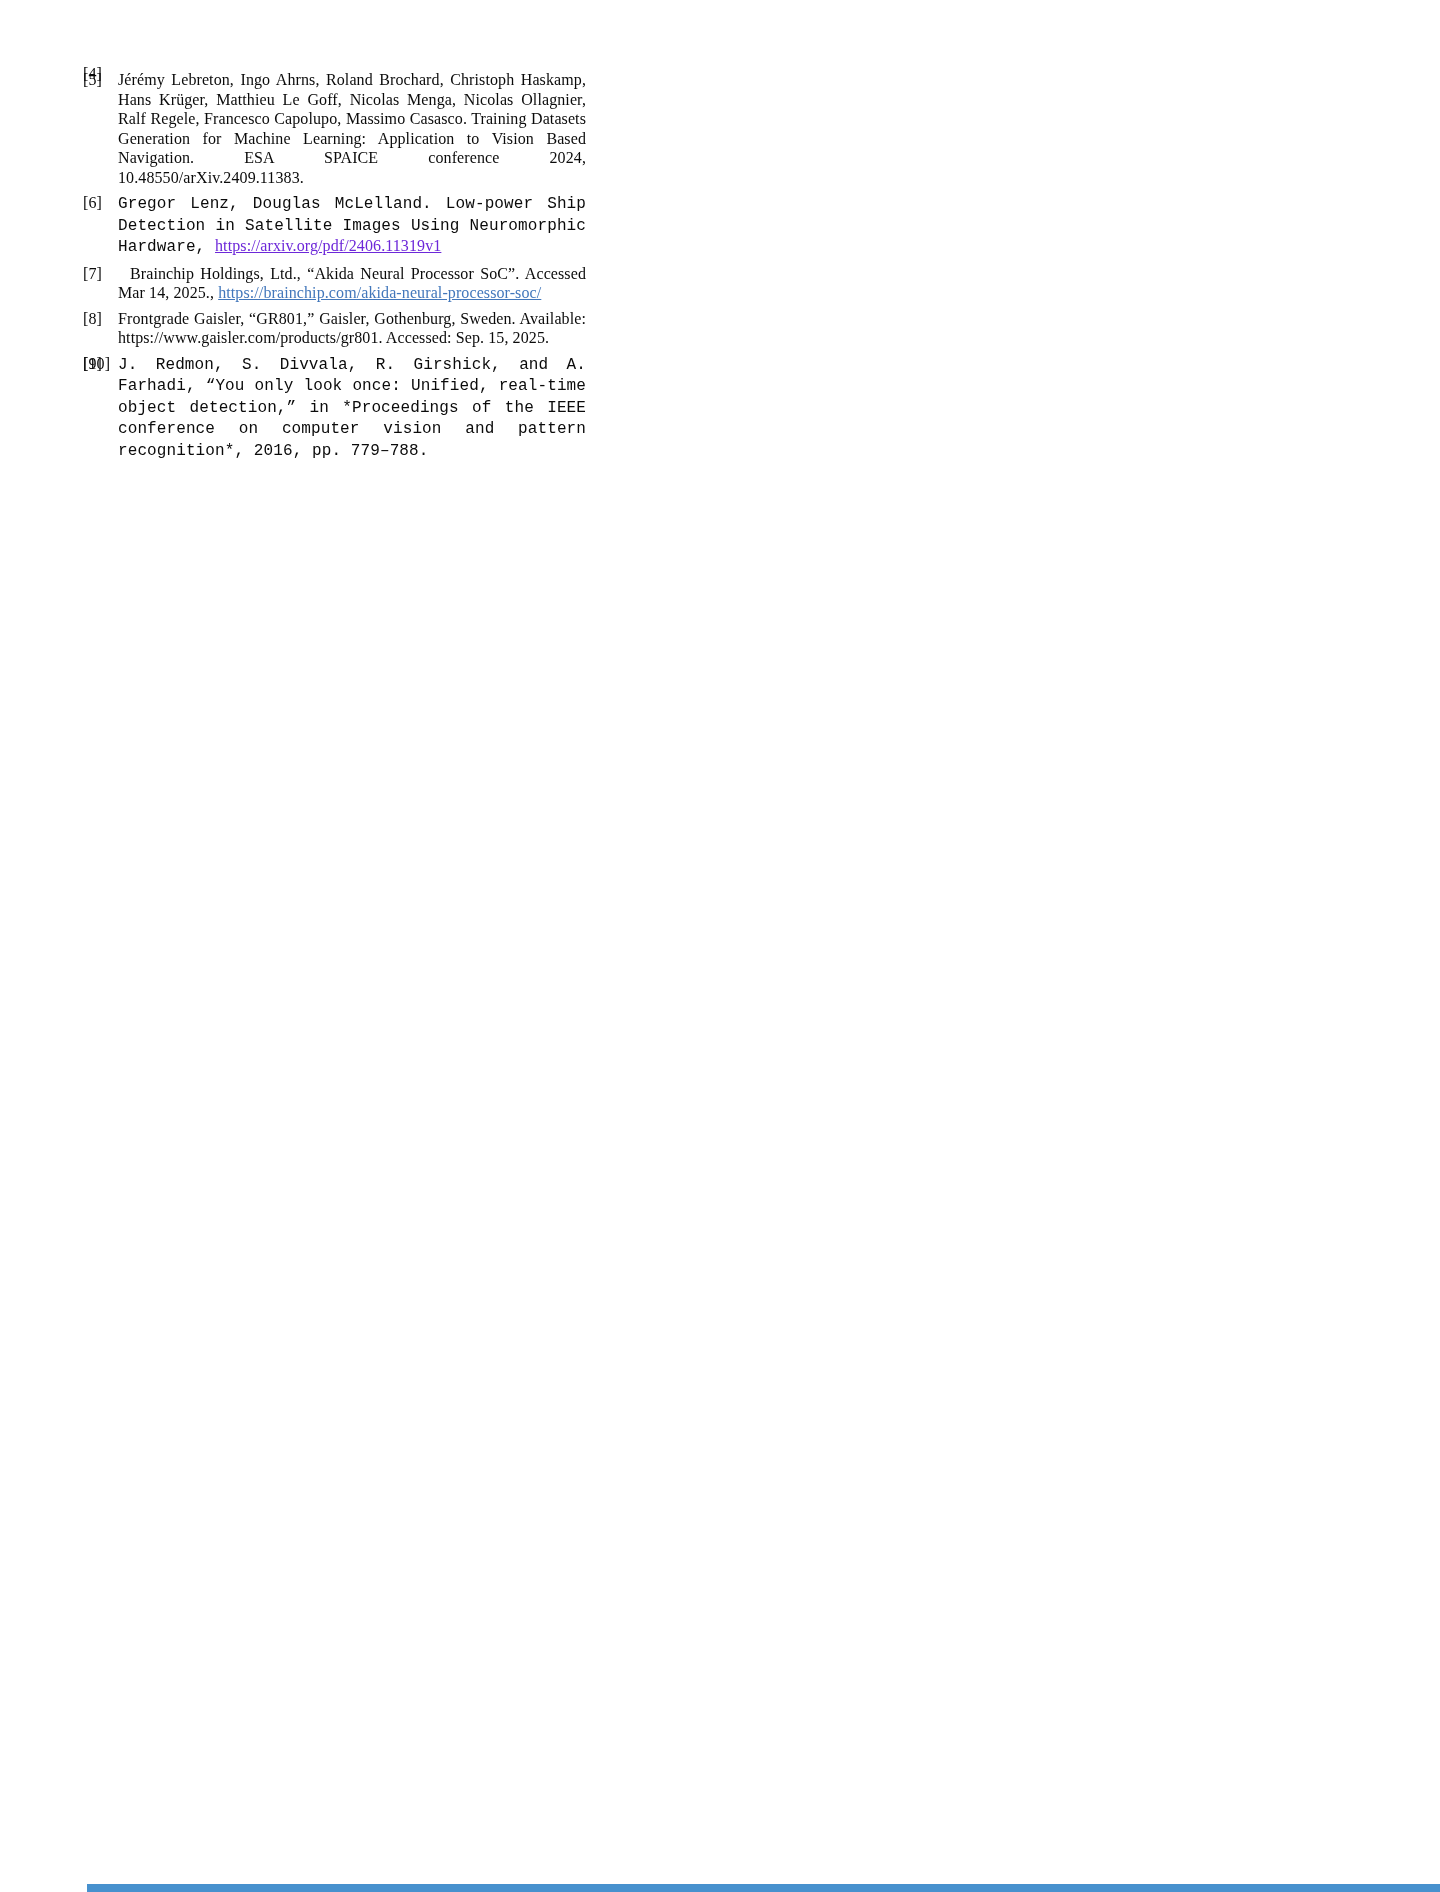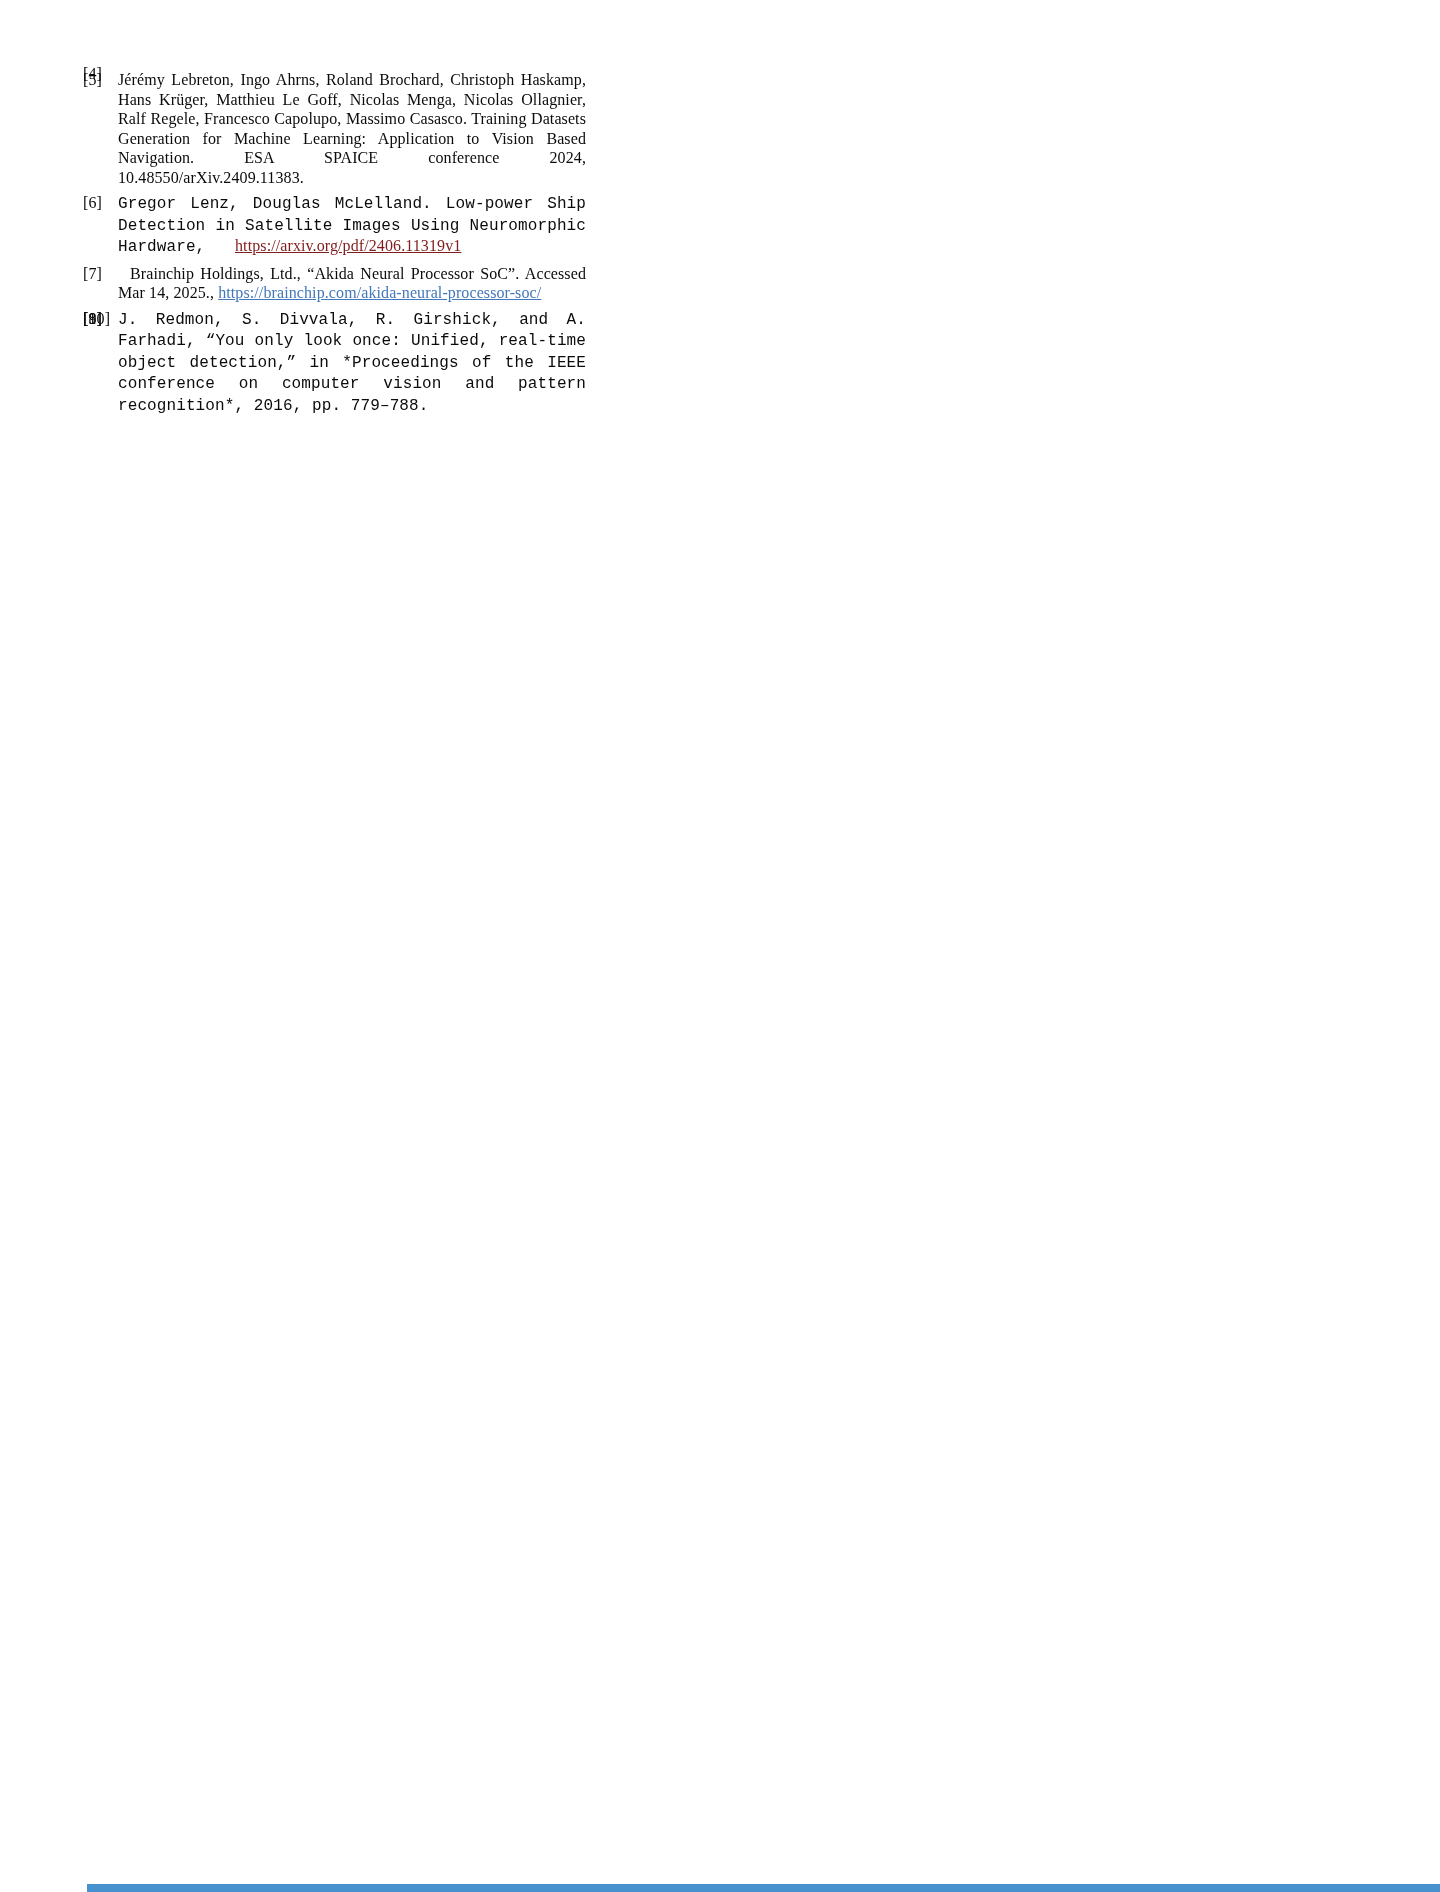--- a/index.html
+++ b/index.html
@@ -56,29 +56,29 @@
   <section class="references">
   <p class="ref">
     <span class="ref-label">[4]</span>
   </p>
 
   <p class="ref">
     <span class="ref-label">[5]</span><span class="ref-body"><span style="color: rgb(11, 11, 11);">Jérémy Lebreton, Ingo Ahrns, Roland Brochard, Christoph Haskamp, Hans Krüger, Matthieu Le Goff, Nicolas Menga, Nicolas Ollagnier, Ralf Regele, Francesco Capolupo, Massimo Casasco. Training Datasets Generation for Machine Learning: Application to Vision Based Navigation. ESA SPAICE conference 2024, 10.48550/arXiv.2409.11383.</span></span>
   </p>
 
   <p class="ref">
-    <span class="ref-label">[6]</span><span class="ref-body"><span style="color: rgb(11, 11, 11); font-family: Liberation Mono, monospace;">Gregor Lenz, Douglas McLelland. Low-power Ship Detection in Satellite Images Using Neuromorphic Hardware, </span><a class="ref-link" style="color: #7f1d1d; margin-left: 20px;">https://arxiv.org/pdf/2406.11319v1</a></span>
+    <span class="ref-label">[6]</span><span class="ref-body"><span style="color: rgb(11, 11, 11); font-family: Liberation Mono, monospace;">Gregor Lenz, Douglas McLelland. Low-power Ship Detection in Satellite Images Using Neuromorphic Hardware, </span><a class="ref-link" style="color: #6d28d9;">https://arxiv.org/pdf/2406.11319v1</a></span>
   </p>
 
   <p class="ref">
     <span class="ref-label">[7]</span><span class="ref-body"><span style="color: rgb(11, 11, 11); margin-left: 12px;">Brainchip Holdings, Ltd., “Akida Neural Processor SoC”. Accessed Mar 14, 2025., </span><a class="ref-link" style="color: rgb(66, 119, 187);">https://brainchip.com/akida-neural-processor-soc/</a></span>
   </p>
 
   <p class="ref">
-    <span class="ref-label">[8]</span>
+    <span class="ref-label">[8]</span><span class="ref-body"><span style="color: rgb(11, 11, 11);">Frontgrade Gaisler, “GR801,” Gaisler, Gothenburg, Sweden. Available: https://www.gaisler.com/products/gr801. Accessed: Sep. 15, 2025.</span></span>
   </p>
 
   <p class="ref">
     <span class="ref-label">[9]</span>
   </p>
 
   <p class="ref">
     <span class="ref-label">[10]</span><span class="ref-body"><span style="color: rgb(11, 11, 11); font-family: Liberation Mono, monospace;">J. Redmon, S. Divvala, R. Girshick, and A. Farhadi, “You only look once: Unified, real-time object detection,” in *Proceedings of the IEEE conference on computer vision and pattern recognition*, 2016, pp. 779–788.</span></span>
   </p>
 </section>

